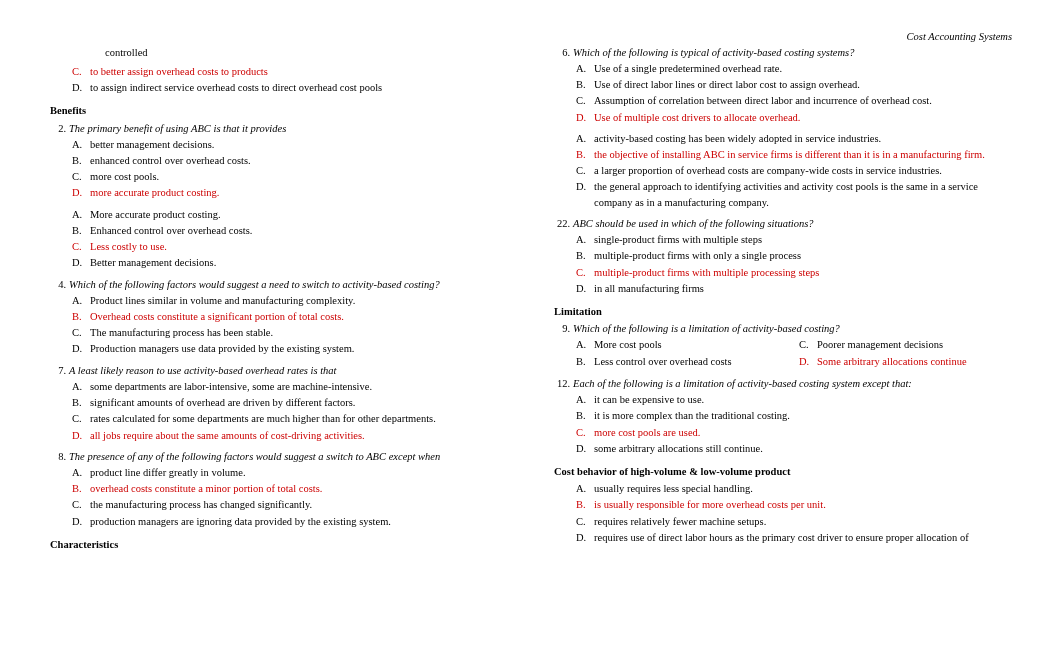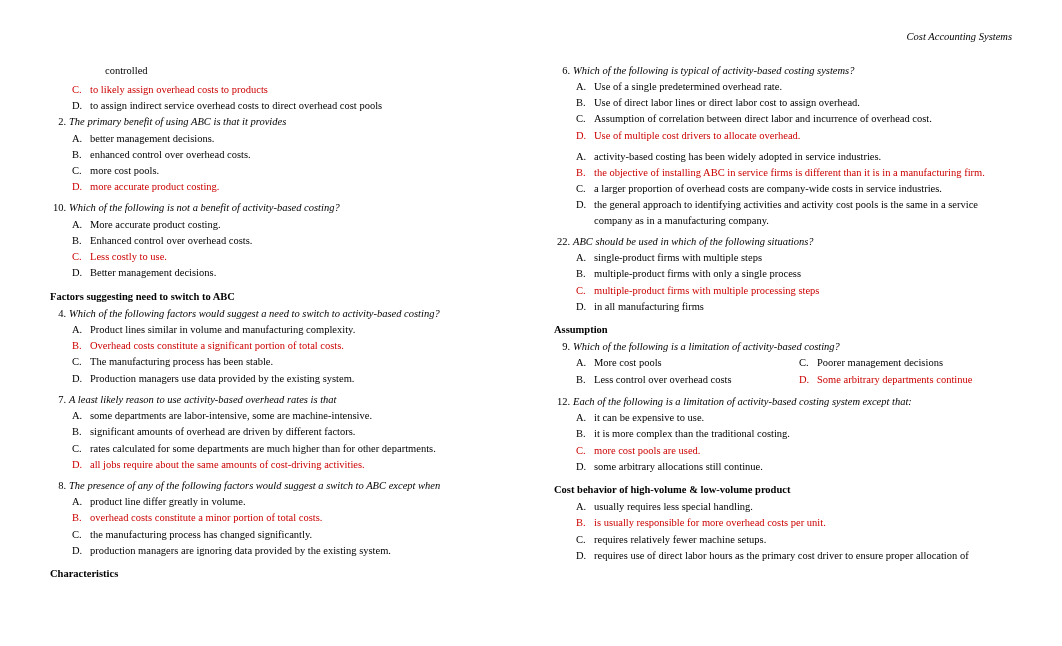--- a/index.html
+++ b/index.html
@@ -16,21 +16,21 @@
       width: 1062px;
       min-height: 646px;
       background: #fff;
       padding: 30px 50px 40px 50px;
       position: relative;
     }
     .header {
       text-align: right;
       font-style: italic;
       font-size: 10.5px;
-      margin-bottom: 18px;
+      margin-bottom: 0;
       line-height: 1.4;
     }
     .two-col {
       display: flex;
       gap: 46px;
     }
     .col {
       flex: 1;
       font-size: 10.5px;
       line-height: 1.45;
@@ -83,28 +83,29 @@
   </div>
 
   <div class="two-col">
 
     <div class="col">
       <div class="controlled-line">controlled</div>
 
       <div class="answer-list">
         <div class="answer-item">
           <span class="answer-letter red">C.</span>
-          <span class="answer-text red">to likely assign overhead costs to products</span>
+          <span class="answer-text red">to better assign overhead costs to products</span>
         </div>
         <div class="answer-item">
           <span class="answer-letter">D.</span>
           <span class="answer-text">to assign indirect service overhead costs to direct overhead cost pools</span>
         </div>
       </div>
 
+      <div class="section-title">Benefits</div>
 
       <div class="q-block">
         <div class="q-line">
           <span class="q-num">2.</span>
           <span class="q-text">The primary benefit of using ABC is that it provides</span>
         </div>
         <div class="answer-list">
           <div class="answer-item">
             <span class="answer-letter">A.</span>
             <span class="answer-text">better management decisions.</span>
@@ -118,45 +119,40 @@
             <span class="answer-text">more cost pools.</span>
           </div>
           <div class="answer-item">
             <span class="answer-letter red">D.</span>
             <span class="answer-text red">more accurate product costing.</span>
           </div>
         </div>
       </div>
 
       <div class="q-block">
-        <div class="q-line">
-          <span class="q-num">10.</span>
-          <span class="q-text">Which of the following is not a benefit of activity-based costing?</span>
-        </div>
         <div class="answer-list">
           <div class="answer-item">
             <span class="answer-letter">A.</span>
             <span class="answer-text">More accurate product costing.</span>
           </div>
           <div class="answer-item">
             <span class="answer-letter">B.</span>
             <span class="answer-text">Enhanced control over overhead costs.</span>
           </div>
           <div class="answer-item">
             <span class="answer-letter red">C.</span>
             <span class="answer-text red">Less costly to use.</span>
           </div>
           <div class="answer-item">
             <span class="answer-letter">D.</span>
             <span class="answer-text">Better management decisions.</span>
           </div>
         </div>
       </div>
 
-      <div class="section-title">Factors suggesting need to switch to ABC</div>
 
       <div class="q-block">
         <div class="q-line">
           <span class="q-num">4.</span>
           <span class="q-text">Which of the following factors would suggest a need to switch to activity-based costing?</span>
         </div>
         <div class="answer-list">
           <div class="answer-item">
             <span class="answer-letter">A.</span>
             <span class="answer-text">Product lines similar in volume and manufacturing complexity.</span>
@@ -296,21 +292,21 @@
             <span class="answer-letter red">C.</span>
             <span class="answer-text red">multiple-product firms with multiple processing steps</span>
           </div>
           <div class="answer-item">
             <span class="answer-letter">D.</span>
             <span class="answer-text">in all manufacturing firms</span>
           </div>
         </div>
       </div>
 
-      <div class="section-title">Assumption</div>
+      <div class="section-title">Limitation</div>
 
       <div class="q-block">
         <div class="q-line">
           <span class="q-num">9.</span>
           <span class="q-text">Which of the following is a limitation of activity-based costing?</span>
         </div>
         <div style="display:flex; gap:10px; margin-left:22px;">
           <div style="flex:1;">
             <div class="answer-item">
               <span class="answer-letter">A.</span>
@@ -321,21 +317,21 @@
               <span class="answer-text">Less control over overhead costs</span>
             </div>
           </div>
           <div style="flex:1;">
             <div class="answer-item">
               <span class="answer-letter">C.</span>
               <span class="answer-text">Poorer management decisions</span>
             </div>
             <div class="answer-item">
               <span class="answer-letter red">D.</span>
-              <span class="answer-text red">Some arbitrary departments continue</span>
+              <span class="answer-text red">Some arbitrary allocations continue</span>
             </div>
           </div>
         </div>
       </div>
 
       <div class="q-block">
         <div class="q-line">
           <span class="q-num">12.</span>
           <span class="q-text">Each of the following is a limitation of activity-based costing system except that:</span>
         </div>

